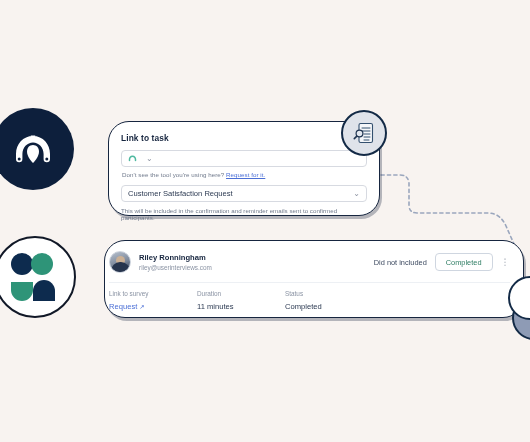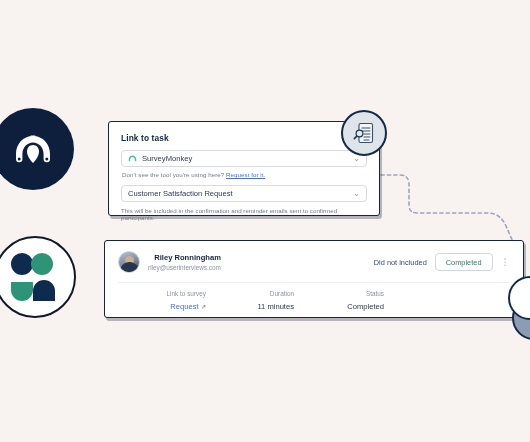--- a/index.html
+++ b/index.html
@@ -62,26 +62,26 @@
   }
 
   
   .connector { position: absolute; left: 0; top: 0; z-index: 1; }
 
   
   .card {
     position: absolute;
     background: #ffffff;
     border: 1.4px solid #16253f;
-    border-radius: 3px;
+    border-radius: 21px;
     box-shadow: 2px 3px 0 rgba(22,37,63,.30);
     z-index: 5;
   }
   .card-task { left: 108px; top: 121px; width: 272px; height: 95px; padding: 11px 12px 0 12px; }
-  .card-row  { left: 104px; top: 240px; width: 420px; height: 78px; padding: 10px 13px 0 13px; text-align: right; }
+  .card-row  { left: 104px; top: 240px; width: 420px; height: 78px; padding: 10px 13px 0 4px; }
 
   .card-title {
     font-size: 8.4px; font-weight: bold; color: #16253f;
     letter-spacing: .1px; margin-bottom: 7px;
   }
 
   .select {
     display: flex; align-items: center;
     height: 17px;
     border: 1px solid #d7dae1;
@@ -165,21 +165,20 @@
     </svg>
   </div>
 
   <div class="card card-task">
     <div class="card-title">Link to task</div>
 
     <div class="select">
       <svg class="sm-glyph" viewBox="0 0 12 10">
         <path d="M6 1 C2.8 1 1 3.4 1 6.2 L1 7.6 A1 1 0 0 0 3 7.6 L3 6.2 C3 4.3 4.3 2.9 6 2.9 C7.7 2.9 9 4.3 9 6.2 L9 7.6 A1 1 0 0 0 11 7.6 L11 6.2 C11 3.4 9.2 1 6 1 Z" fill="#4fb9a0"></path>
       </svg>
-      <span class="sel-label">SurveyMonkey</span>
       <span class="chev">⌄</span>
     </div>
 
     <div class="hint">
       <span>Don't see the tool you're using here?</span>
       <a href="#">Request for it.</a>
     </div>
 
     <div class="select">
       <span class="sel-label">Customer Satisfaction Request</span>

